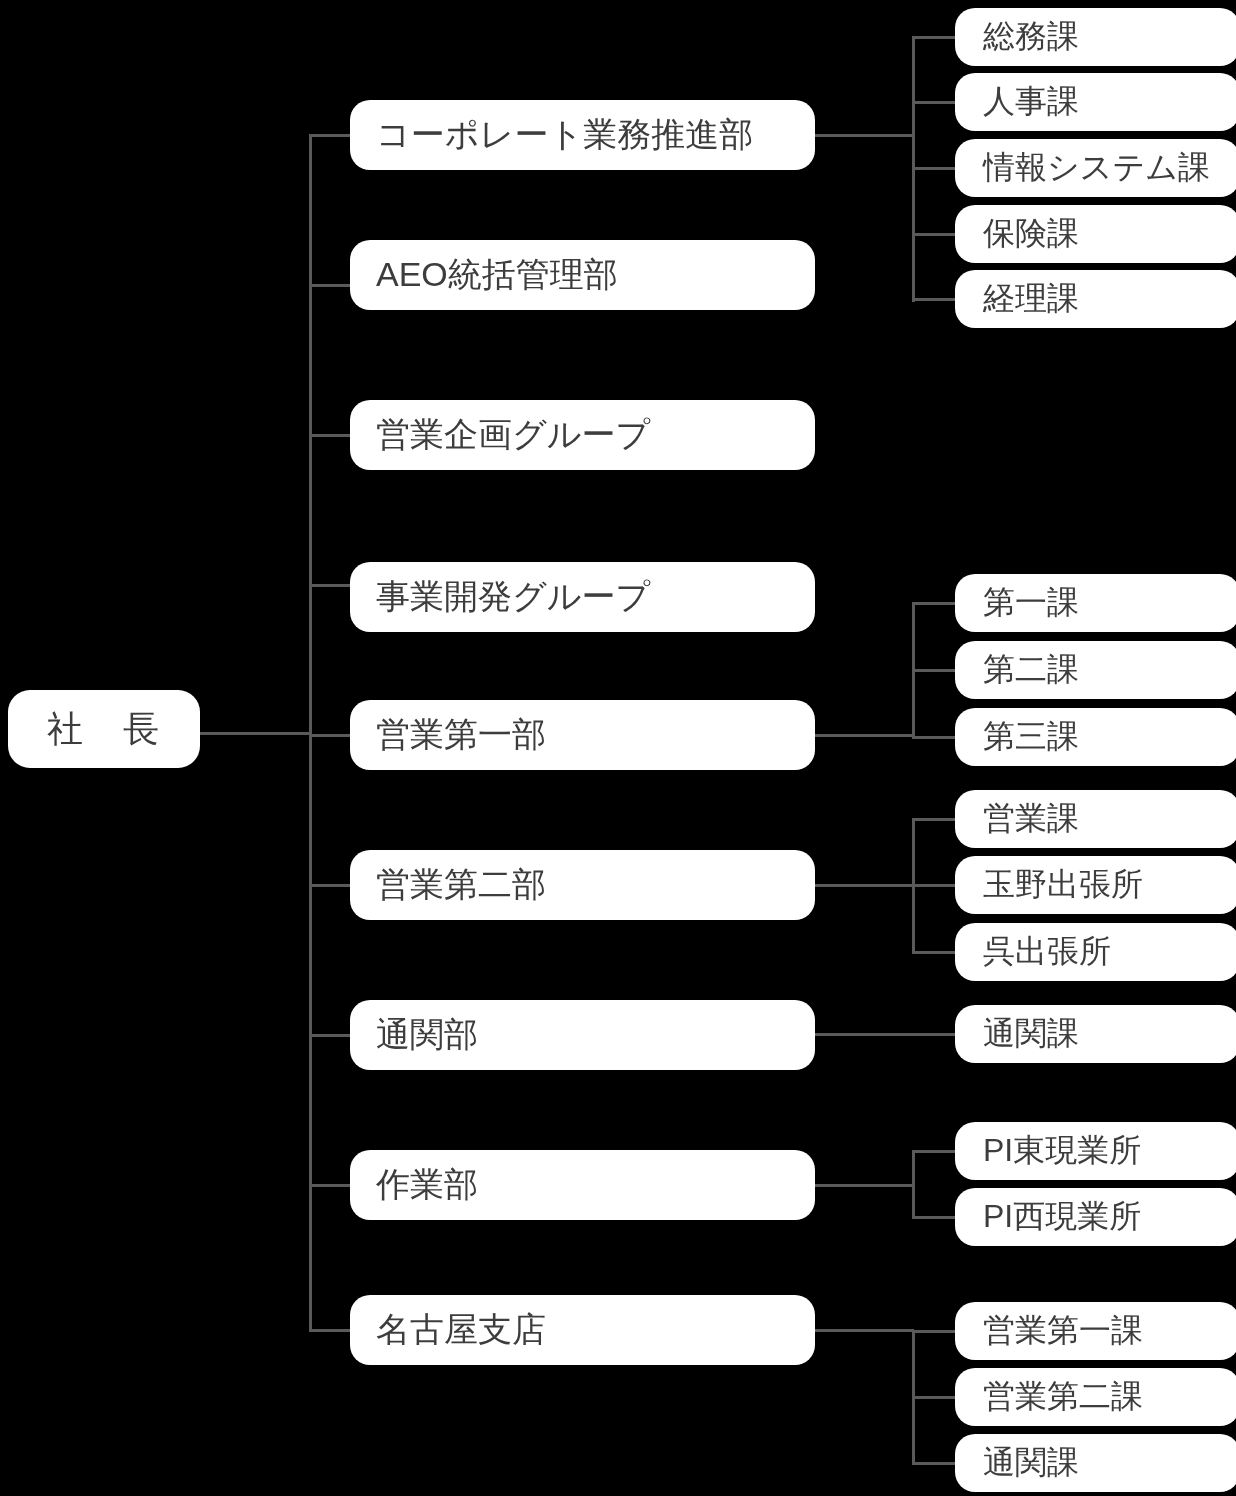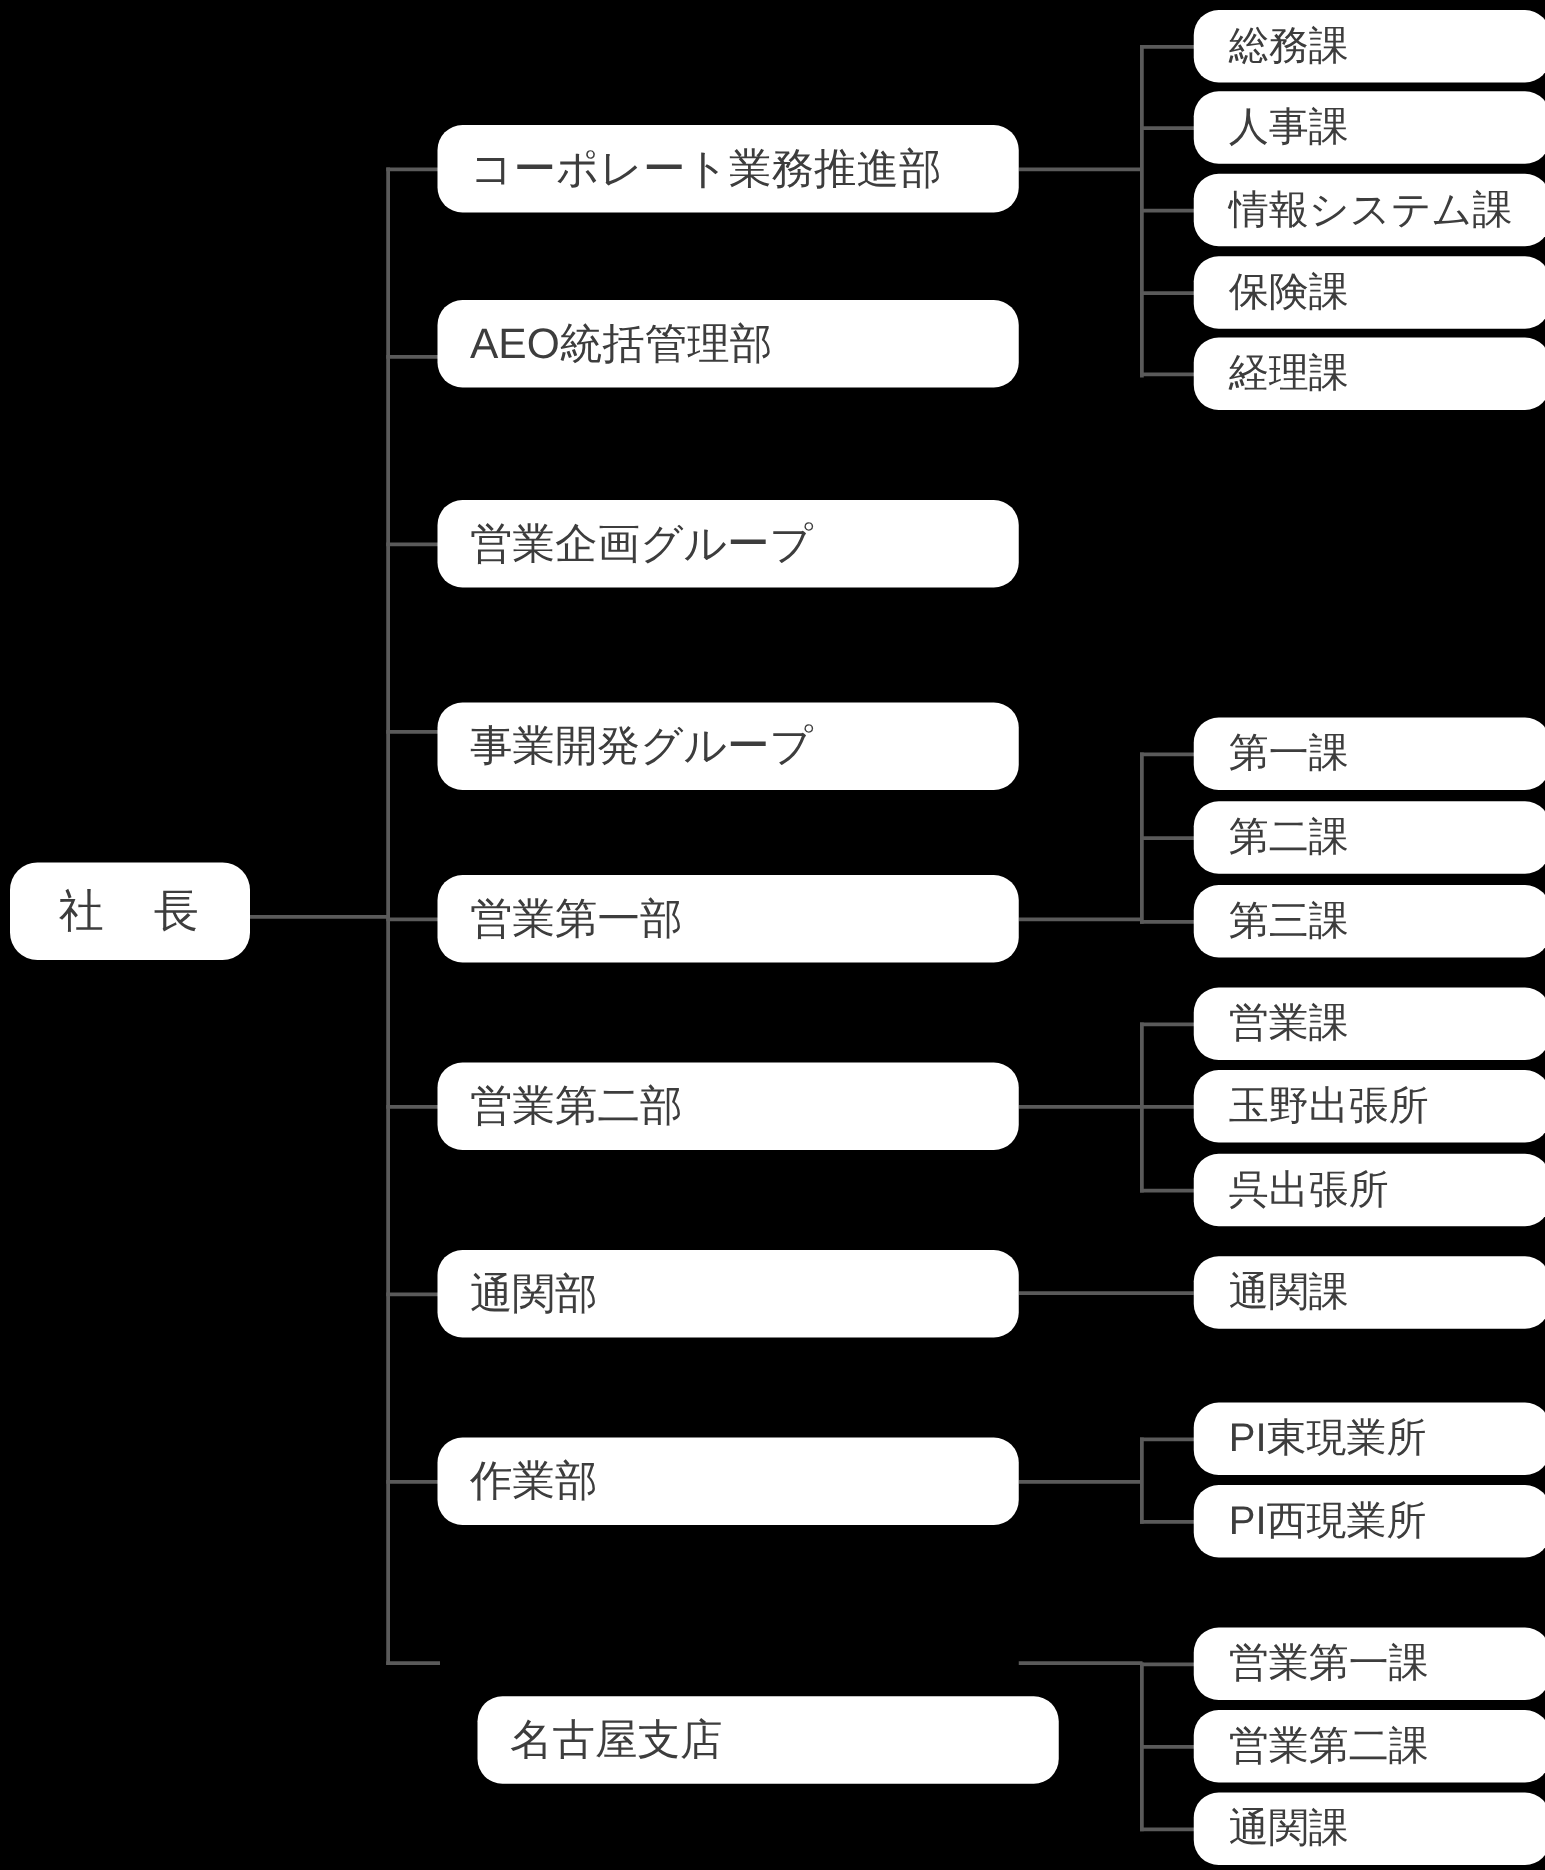--- a/index.html
+++ b/index.html
@@ -132,21 +132,21 @@
   </div>
   <div class="box dept" style="top:850px;">
     <span>営業第二部</span>
   </div>
   <div class="box dept" style="top:1000px;">
     <span>通関部</span>
   </div>
   <div class="box dept" style="top:1150px;">
     <span>作業部</span>
   </div>
-  <div class="box dept" style="top:1357px;margin-left:32px;">
+  <div class="box dept" style="top:1295px;">
     <span>名古屋支店</span>
   </div>
 
   <div class="box child" style="top:8px;">
     <span>総務課</span>
   </div>
   <div class="box child" style="top:73px;">
     <span>人事課</span>
   </div>
   <div class="box child" style="top:139px;">

